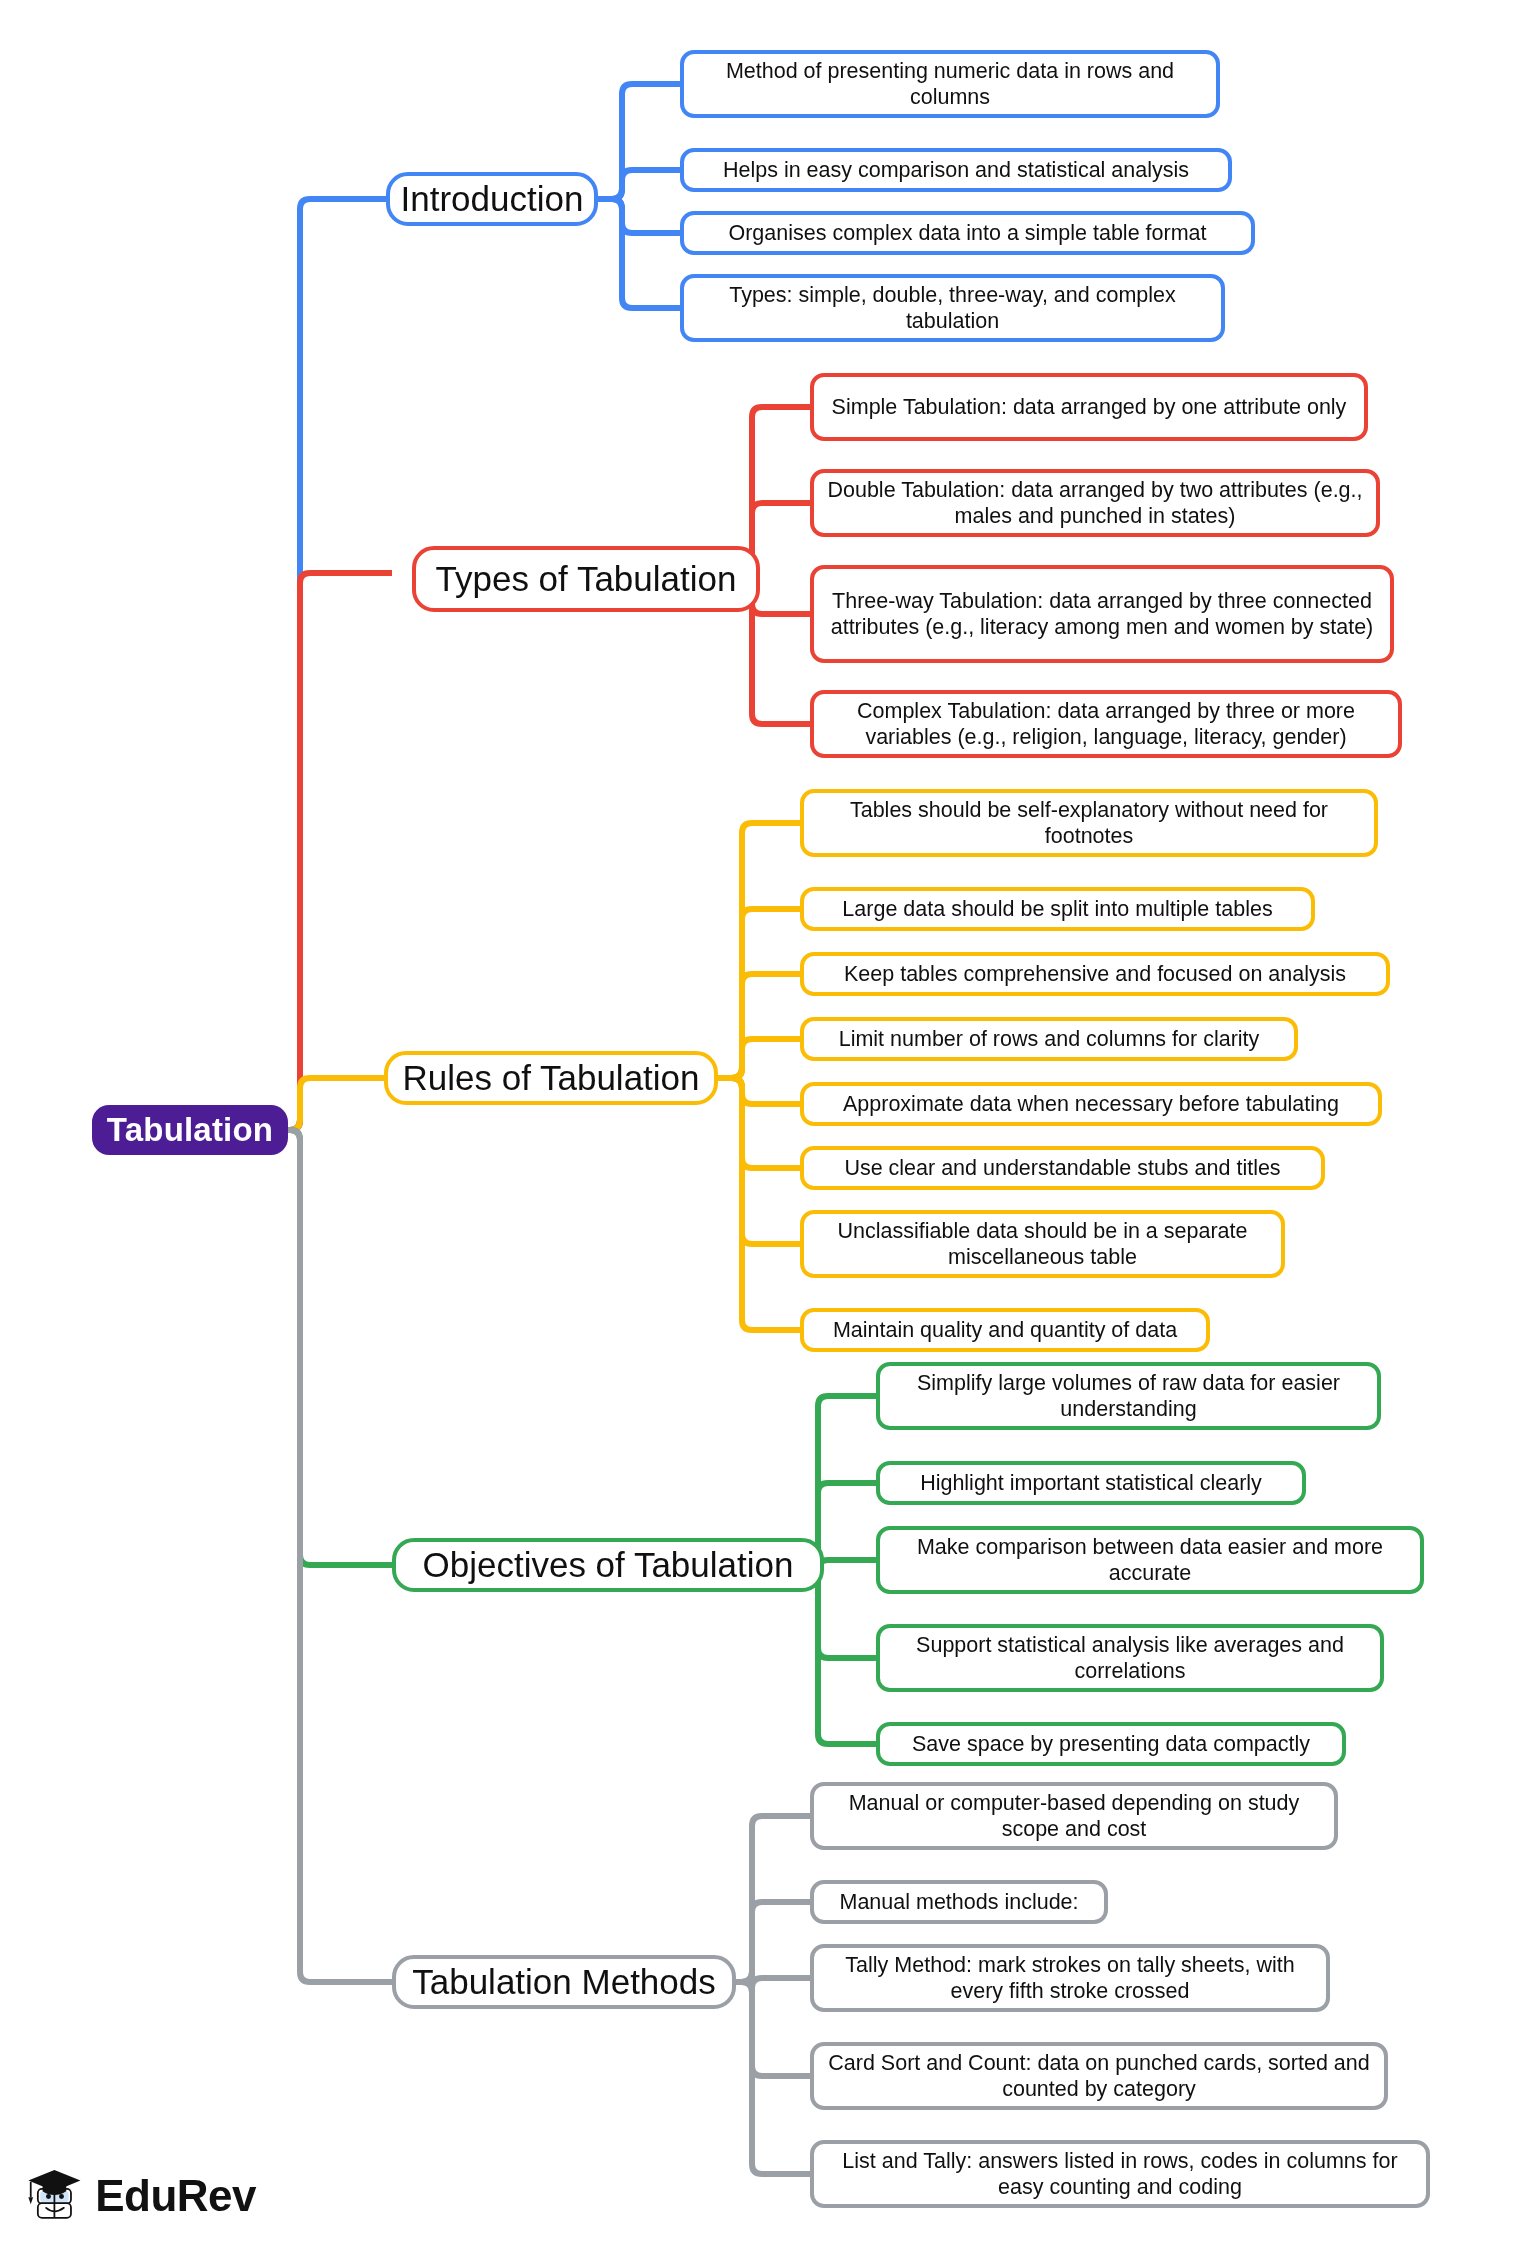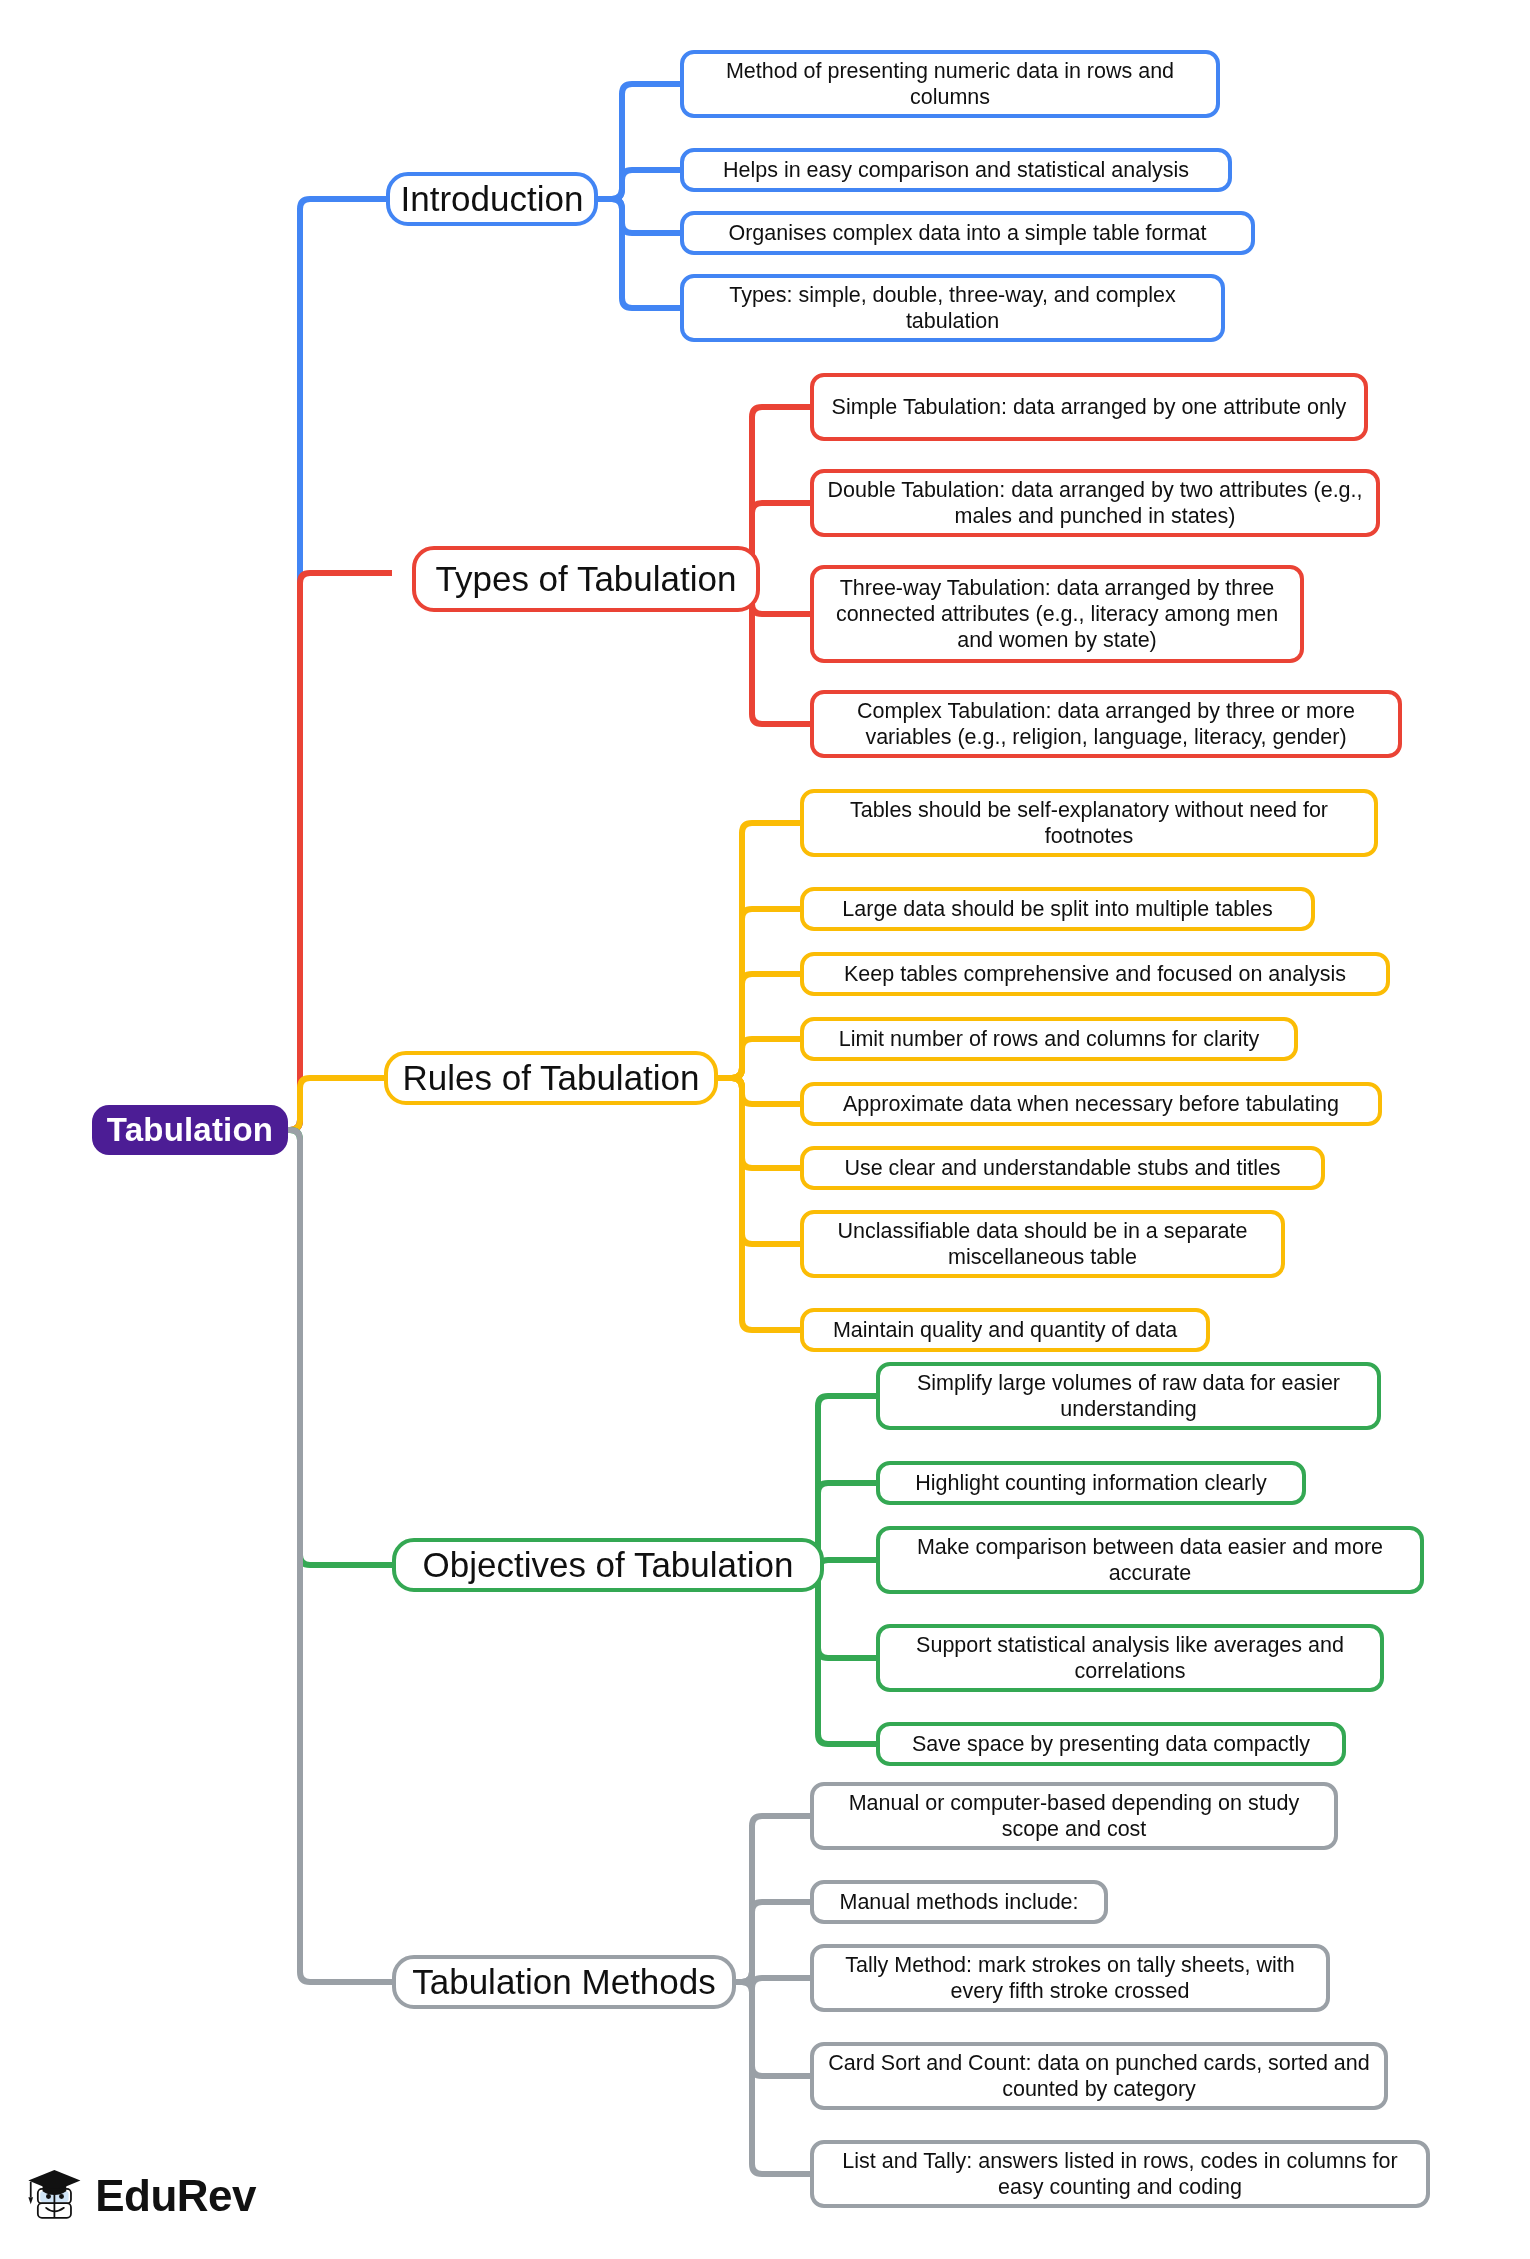--- a/index.html
+++ b/index.html
@@ -149,21 +149,21 @@
   <div class="node branch c-red" style="left:412px; top:546px; width:348px; height:66px;">
     <span>Types of Tabulation</span>
   </div>
 
   <div class="node leaf c-red" style="left:810px; top:373px; width:558px; height:68px;">
     <span>Simple Tabulation: data arranged by one attribute only</span>
   </div>
   <div class="node leaf c-red" style="left:810px; top:469px; width:570px; height:68px;">
     <span>Double Tabulation: data arranged by two attributes (e.g., males and punched in states)</span>
   </div>
-  <div class="node leaf c-red" style="left:810px; top:565px; width:494px; height:98px;">
+  <div class="node leaf c-red" style="left:810px; top:565px; width:584px; height:98px;">
     <span>Three-way Tabulation: data arranged by three connected attributes (e.g., literacy among men and women by state)</span>
   </div>
   <div class="node leaf c-red" style="left:810px; top:690px; width:592px; height:68px;">
     <span>Complex Tabulation: data arranged by three or more variables (e.g., religion, language, literacy, gender)</span>
   </div>
 
   <div class="node branch c-yellow" style="left:384px; top:1051px; width:334px; height:54px;">
     <span>Rules of Tabulation</span>
   </div>
 
@@ -193,21 +193,21 @@
   </div>
 
   <div class="node branch c-green" style="left:392px; top:1538px; width:432px; height:54px;">
     <span>Objectives of Tabulation</span>
   </div>
 
   <div class="node leaf c-green" style="left:876px; top:1362px; width:505px; height:68px;">
     <span>Simplify large volumes of raw data for easier understanding</span>
   </div>
   <div class="node leaf c-green" style="left:876px; top:1461px; width:430px; height:44px;">
-    <span>Highlight counting information clearly</span>
+    <span>Highlight important statistical clearly</span>
   </div>
   <div class="node leaf c-green" style="left:876px; top:1526px; width:548px; height:68px;">
     <span>Make comparison between data easier and more accurate</span>
   </div>
   <div class="node leaf c-green" style="left:876px; top:1624px; width:508px; height:68px;">
     <span>Support statistical analysis like averages and correlations</span>
   </div>
   <div class="node leaf c-green" style="left:876px; top:1722px; width:470px; height:44px;">
     <span>Save space by presenting data compactly</span>
   </div>

